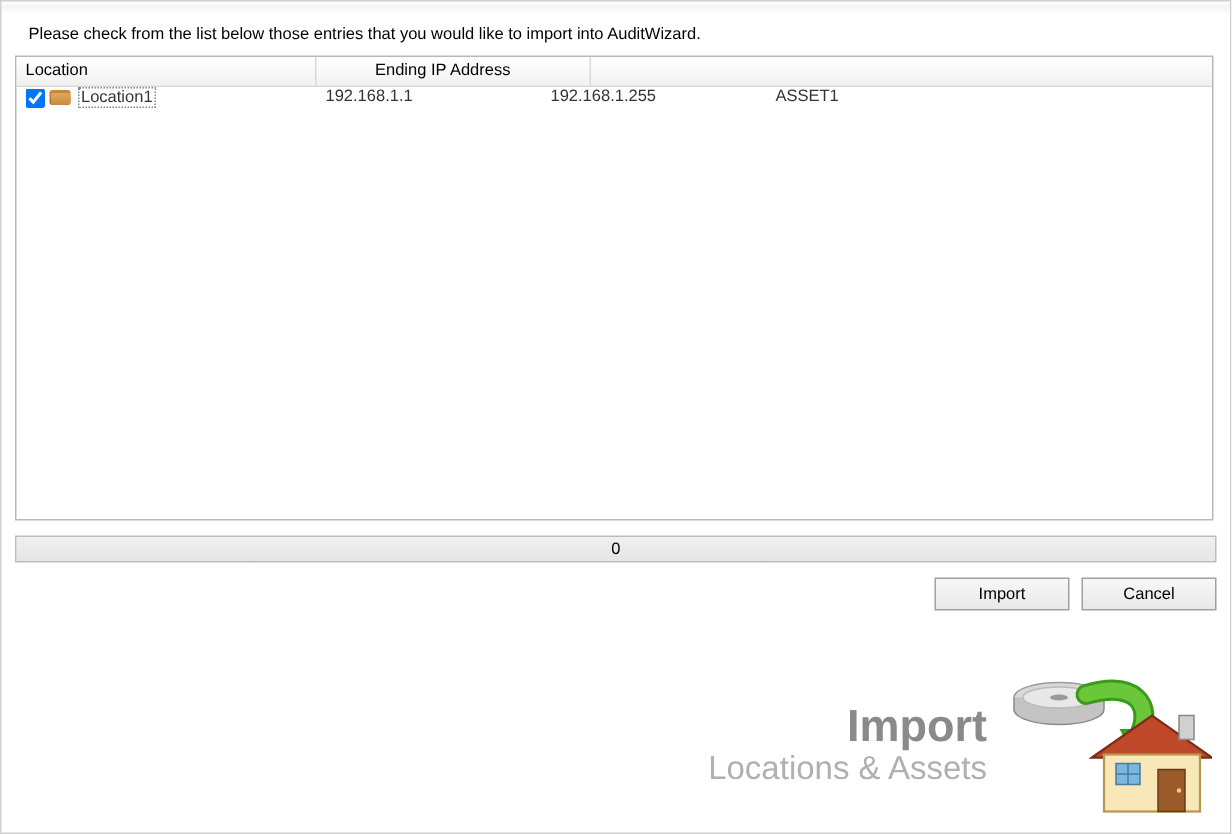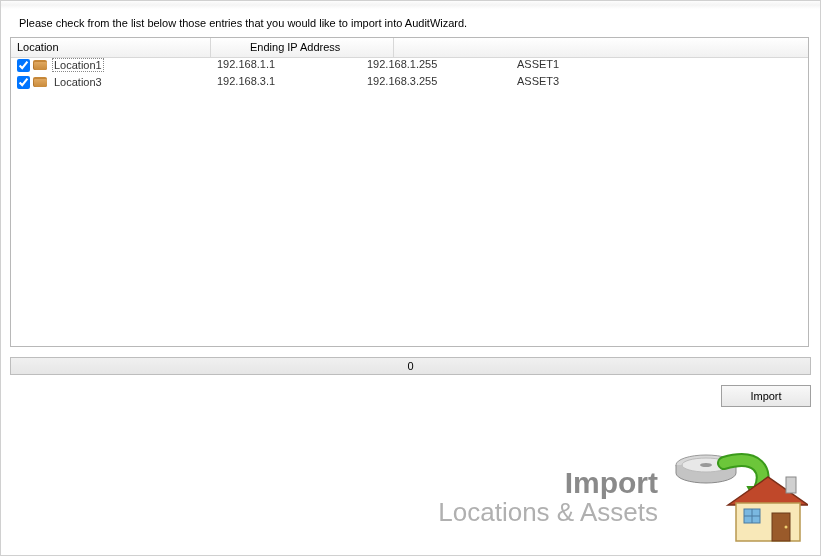--- a/index.html
+++ b/index.html
@@ -126,21 +126,21 @@
     text-align: right;
     margin-right: 4px;
   }
   .footer-title {
     font-size: 30px;
     font-weight: bold;
     color: #8a8a8a;
     line-height: 1;
   }
   .footer-sub {
-    font-size: 26px;
+    font-size: 22px;
     color: #b0b0b0;
     line-height: 1.1;
   }
 </style>
 </head>
 <body>
 
 <div class="window">
 
   <div class="instruction">Please check from the list below those entries that you would like to import into AuditWizard.</div>
@@ -155,39 +155,30 @@
         <div class="datarow">
           <div class="datacell col-loc">
             <input type="checkbox" class="chk" checked="" style="">
             <span class="folder-icon"></span>
             <span class="loc-label focused">Location1</span>
           </div>
           <div class="datacell col-sip">192.168.1.1</div>
           <div class="datacell col-eip">192.168.1.255</div>
           <div class="datacell col-asset">ASSET1</div>
         </div>
-        <div class="datarow">
-          <div class="datacell col-loc">
-            <input type="checkbox" class="chk" checked="" style="">
-            <span class="folder-icon"></span>
-            <span class="loc-label">Location3</span>
-          </div>
-          <div class="datacell col-sip">192.168.3.1</div>
-          <div class="datacell col-eip">192.168.3.255</div>
-          <div class="datacell col-asset">ASSET3</div>
-        </div>
       </div>
   </div>
 
   <div class="progressbar">
     <span>0</span>
   </div>
 
   <div class="buttonbar">
     <button class="btn">Import</button>
+    <button class="btn">Cancel</button>
   </div>
 
   <div class="footer-art">
     <div class="footer-text">
       <div class="footer-title">Import</div>
       <div class="footer-sub">Locations &amp; Assets</div>
     </div>
     <svg width="140" height="100" viewBox="0 0 140 100">
 
       <ellipse cx="38" cy="18" rx="30" ry="10" fill="#d8d8d8" stroke="#9a9a9a" stroke-width="1"></ellipse>

